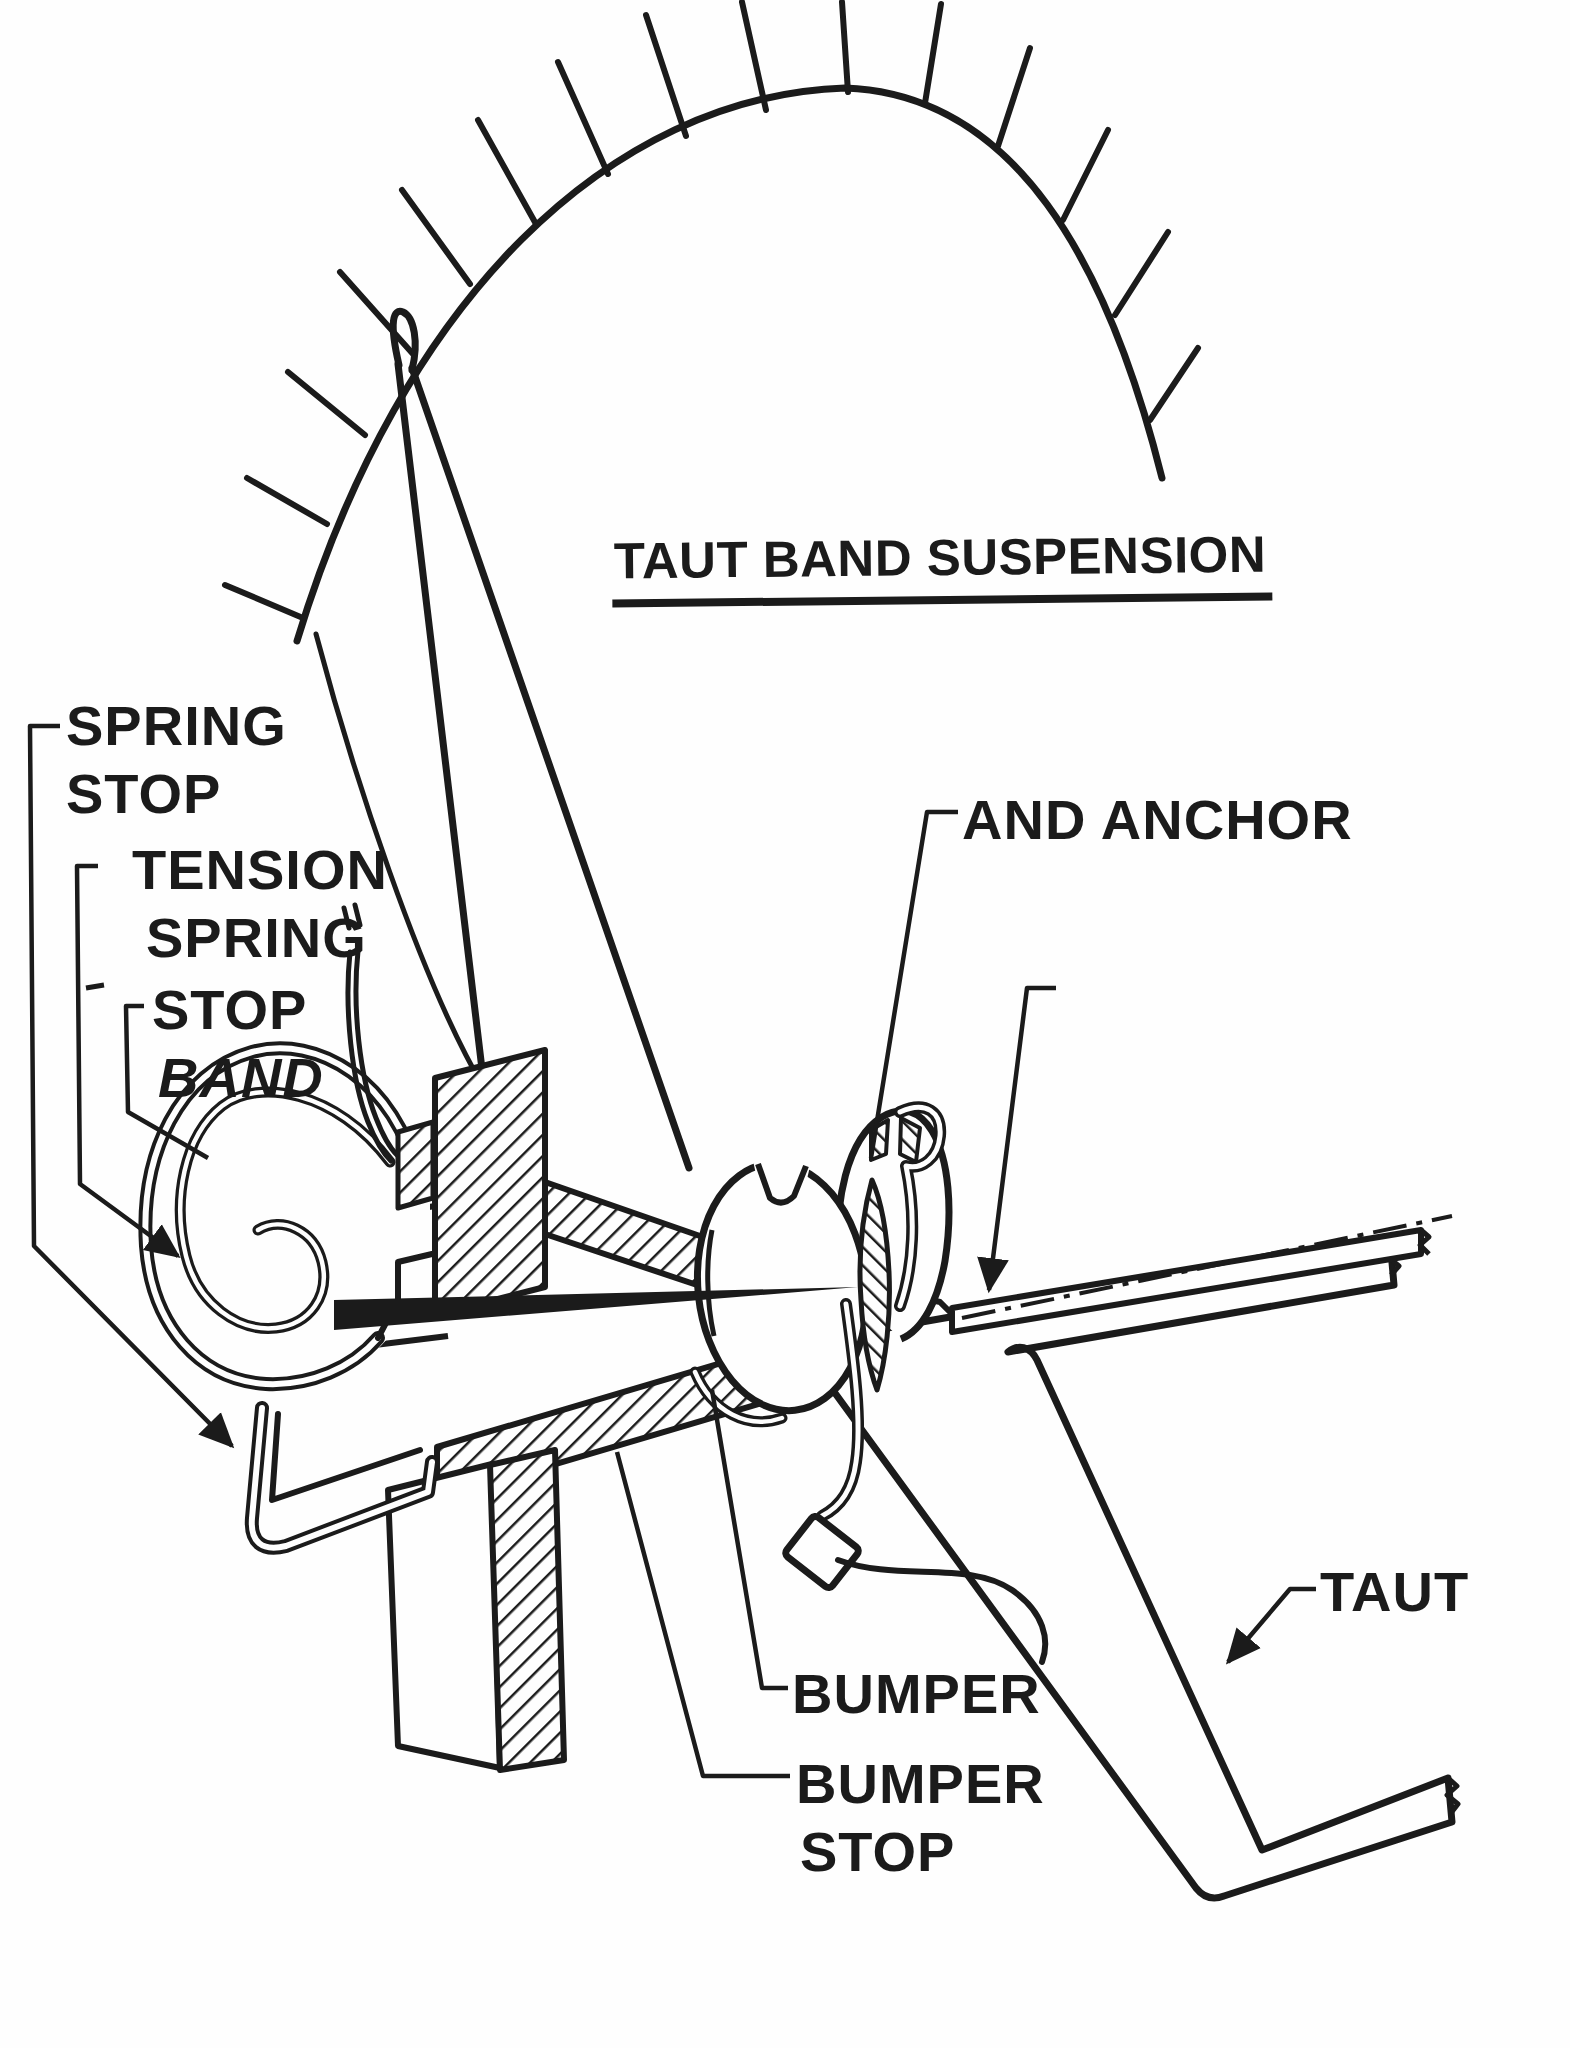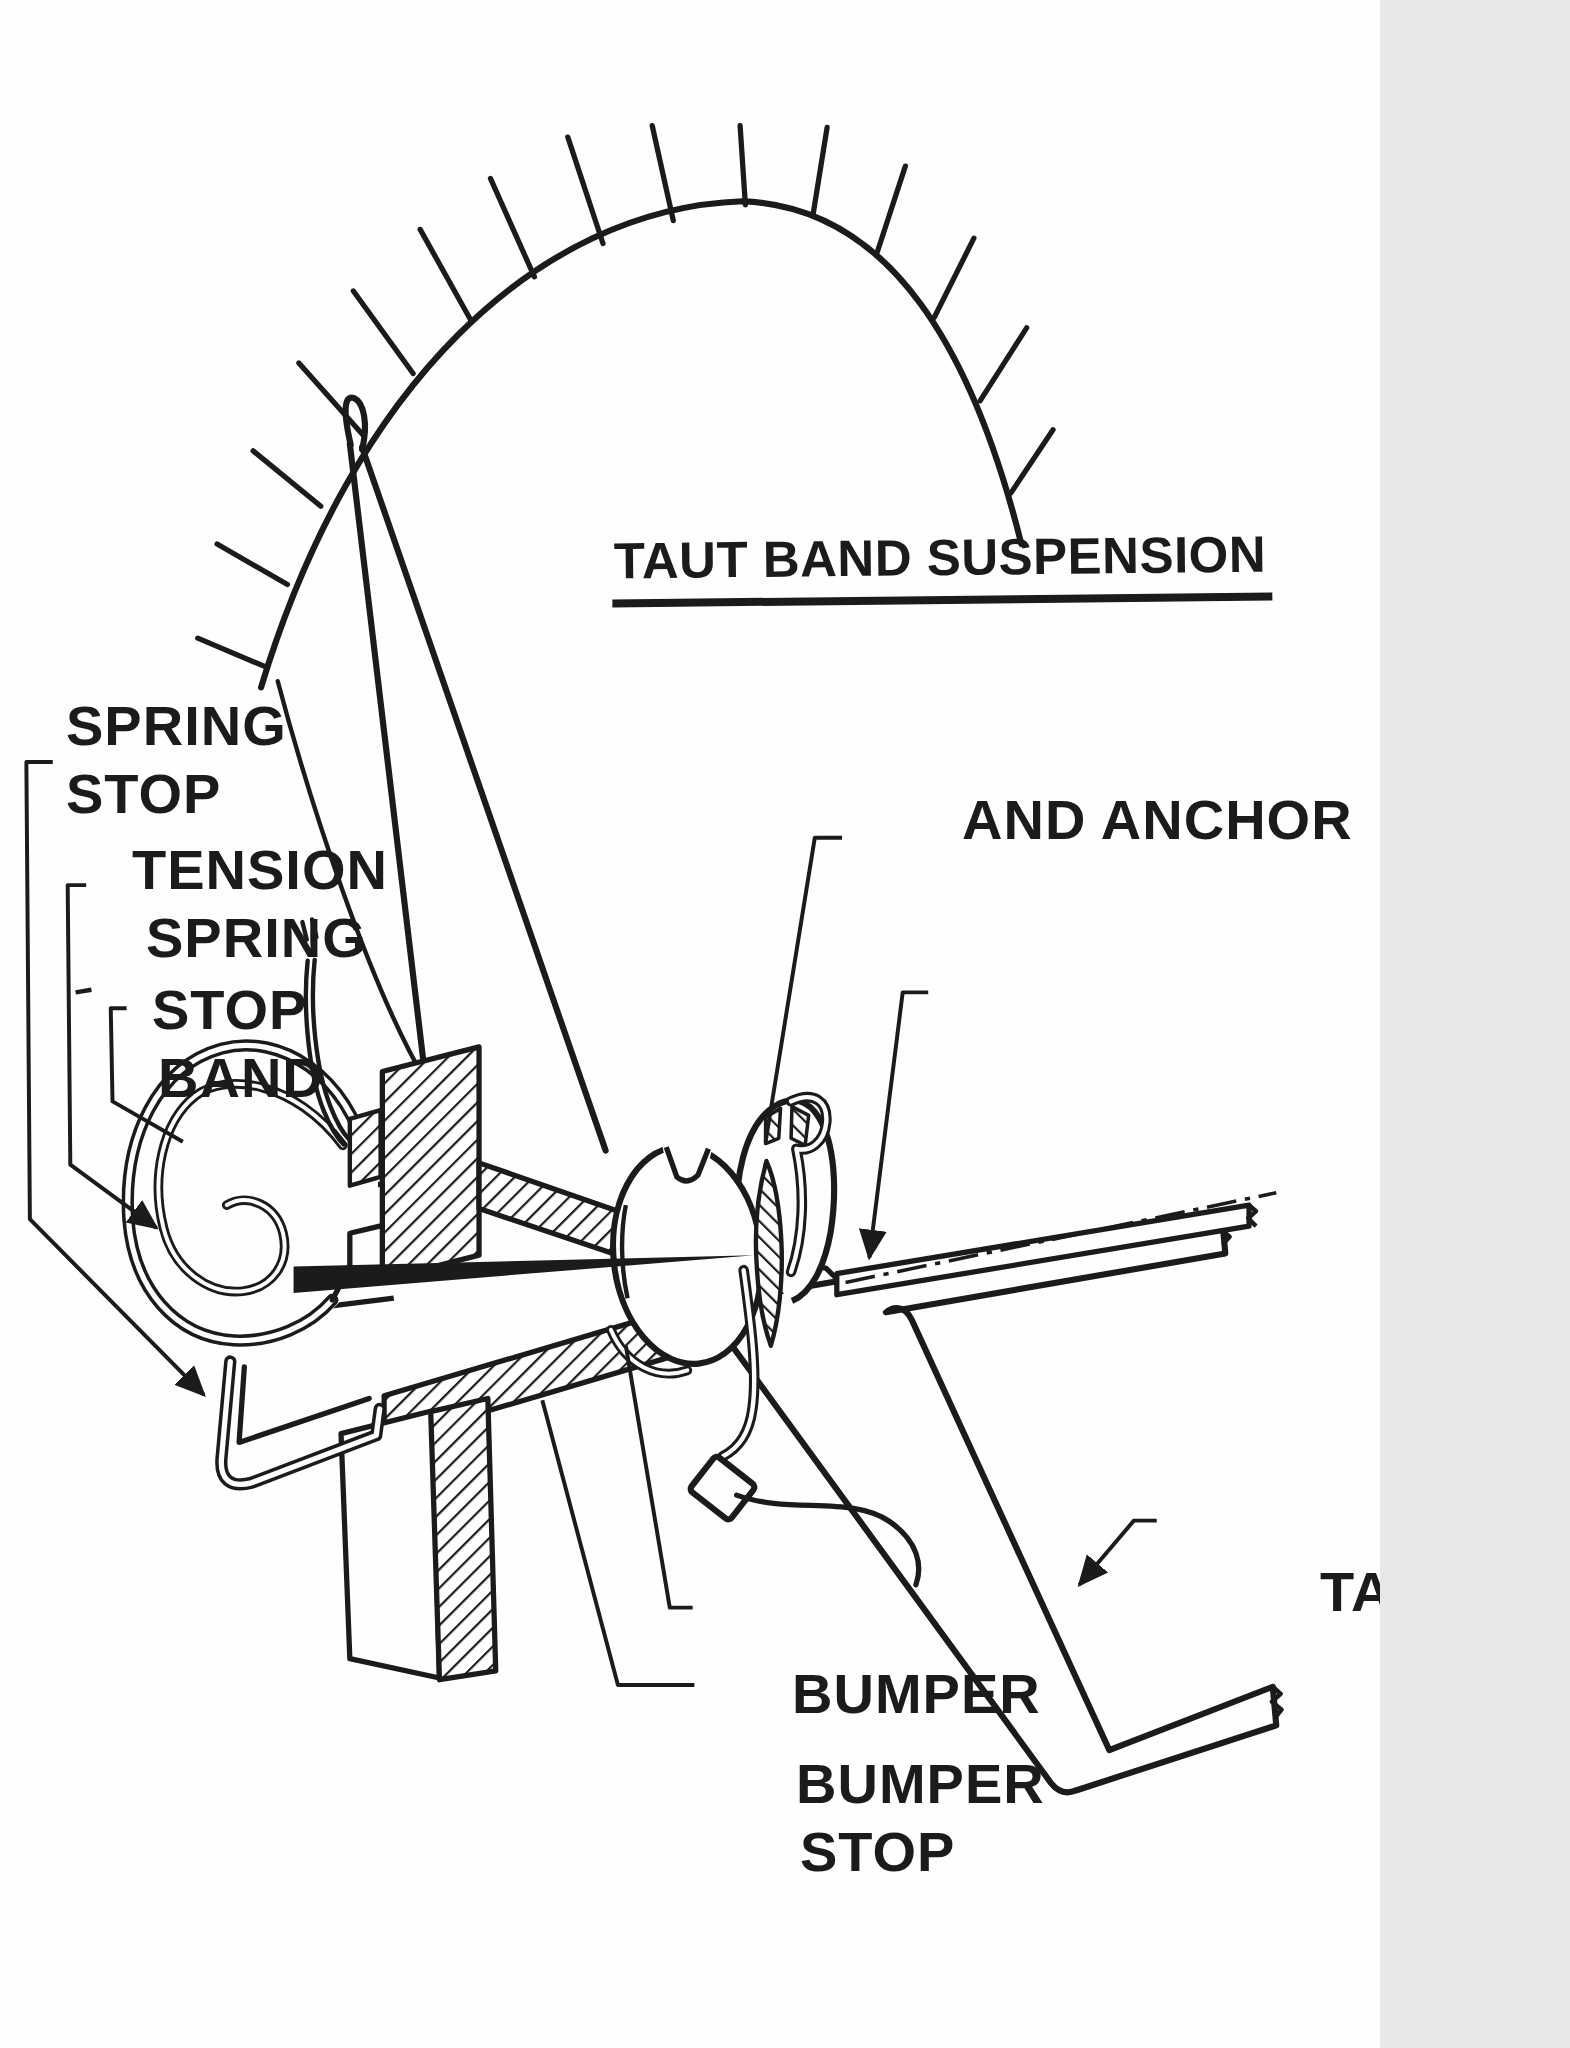--- a/index.html
+++ b/index.html
@@ -1,25 +1,25 @@
 <!DOCTYPE html>
 <html><head>
 <meta charset="utf-8">
 <style>
   html,body{margin:0;padding:0;background:#e8e8e8;}
-  #page{position:relative;width:1380px;height:2048px;background:#fefefe;overflow:hidden;
+  #page{position:relative;width:1570px;height:2048px;background:#fefefe;overflow:hidden;
         font-family:"Liberation Sans",sans-serif;}
   #art{position:absolute;left:0;top:0;width:100%;height:100%;}
   .lbl{position:absolute;font-weight:700;font-size:56px;line-height:1.22;letter-spacing:1px;
        color:#1b1b1b;white-space:nowrap;}
   .lbl span{display:block;}
   #title{position:absolute;left:612px;top:528px;font-weight:700;font-size:51px;letter-spacing:0.5px;
          color:#1b1b1b;border-bottom:8px solid #1b1b1b;padding:0 6px 9px 2px;transform:rotate(-0.6deg);
          white-space:nowrap;}
-  .ind14{padding-left:14px;} .ind6{padding-left:6px;} .ind40{padding-left:40px;} .ind4{padding-left:4px;}
+  .ind14{padding-left:14px;} .ind6{padding-left:6px;font-style:italic;} .ind40{padding-left:40px;} .ind4{padding-left:4px;}
 </style>
 </head>
 <body>
 
 <div id="page">
 
   <svg id="art" viewBox="0 0 1570 2048">
     <defs>
       <pattern id="h1" width="15" height="15" patternUnits="userSpaceOnUse" patternTransform="rotate(45)">
         <rect width="15" height="15" fill="#fefefe"></rect>

